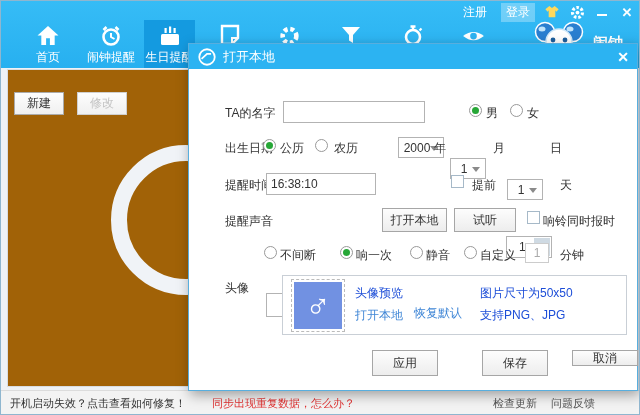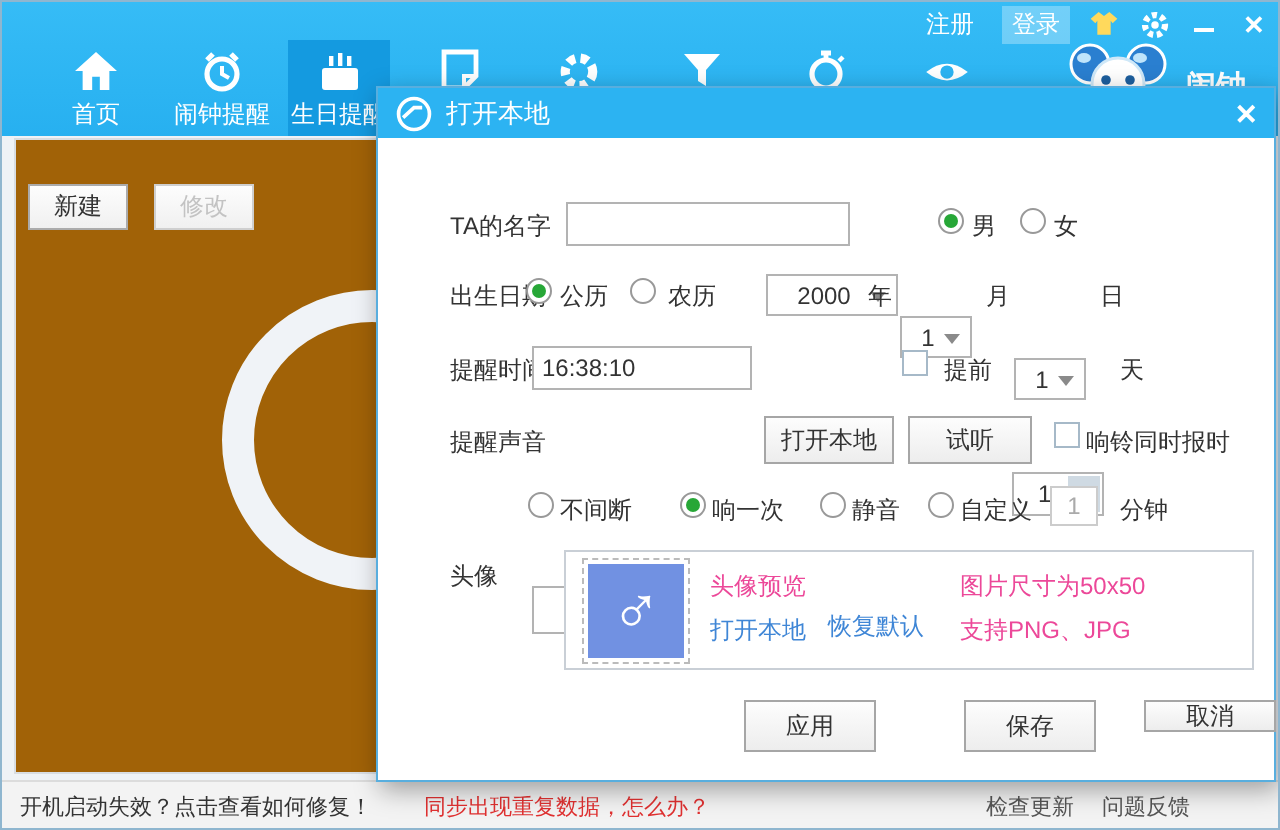--- a/index.html
+++ b/index.html
@@ -74,21 +74,21 @@
              border-right:4px solid transparent; border-top:5px solid #f2f6fa; }
 
   .btn { border:1px solid #a6a6a6; background:linear-gradient(#fdfdfd,#ededed); font-size:12px;
          color:#333; display:flex; align-items:center; justify-content:center; cursor:pointer; }
 
   .avatar-box { border:1px solid #c9cfd6; background:#fff; }
   .avatar-frame { position:absolute; left:8px; top:3px; width:54px; height:53px;
                   border:1px dashed #bbb; background:#fff; padding:2px; }
   .avatar-img { width:48px; height:47px; background:#7191e2; color:#fff; display:flex;
                 align-items:center; justify-content:center; font-size:34px; line-height:1; }
-  .muted { color:#ec4899; }
+  .muted { color:#1d4ed8; }
   .link { color:#3f86d6; cursor:pointer; }
 </style>
 </head>
 <body>
 
 <div class="app">
 
   <div class="topbar">
 
     <div class="winctrls">
@@ -236,21 +236,21 @@
       <span class="abs radio sel" style="left:280px;top:35px;"></span>
       <span class="abs lbl" style="left:297px;top:36px;">男</span>
       <span class="abs radio" style="left:321px;top:35px;"></span>
       <span class="abs lbl" style="left:338px;top:36px;">女</span>
 
       <span class="abs lbl" style="left:36px;top:71px;">出生日期</span>
       <span class="abs radio sel" style="left:74px;top:70px;"></span>
       <span class="abs lbl" style="left:91px;top:71px;">公历</span>
       <span class="abs radio" style="left:126px;top:70px;"></span>
       <span class="abs lbl" style="left:145px;top:71px;">农历</span>
-      <div class="abs dd" style="left:194px;top:68px;width:66px;height:21px;">
+      <div class="abs dd" style="left:209px;top:68px;width:46px;height:21px;">
         <span style="margin-right:8px;">2000</span>
           <span class="arr"></span>
       </div>
       <span class="abs lbl" style="left:245px;top:71px;">年</span>
       <div class="abs dd" style="left:261px;top:68px;width:36px;height:21px;">
         <span style="margin-right:8px;">1</span>
           <span class="arr"></span>
       </div>
       <span class="abs lbl" style="left:304px;top:71px;">月</span>
       <div class="abs dd" style="left:318px;top:68px;width:36px;height:21px;">

